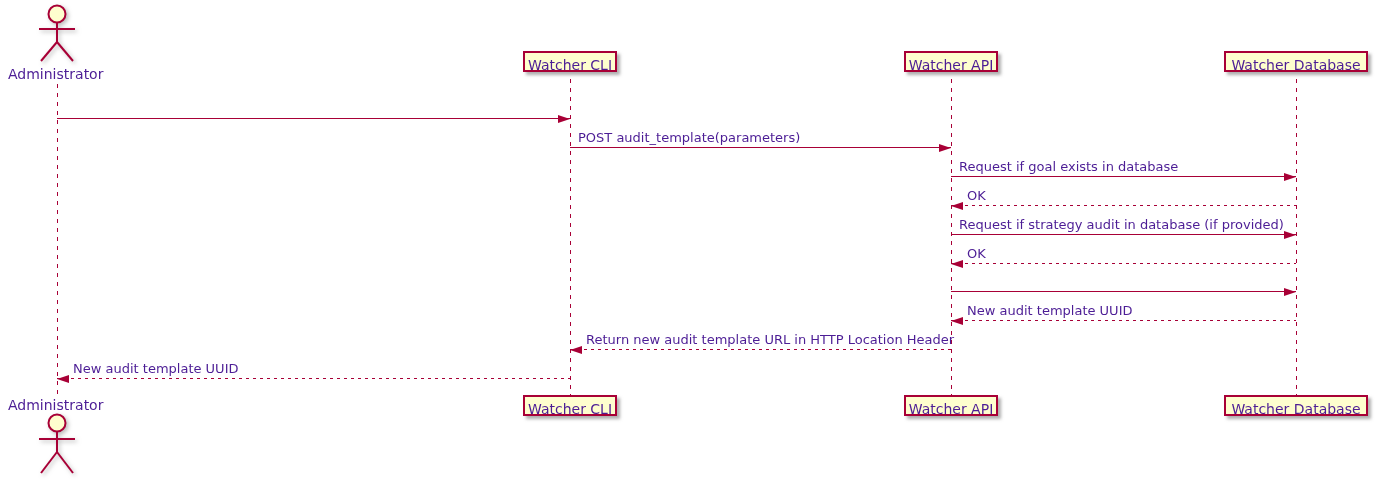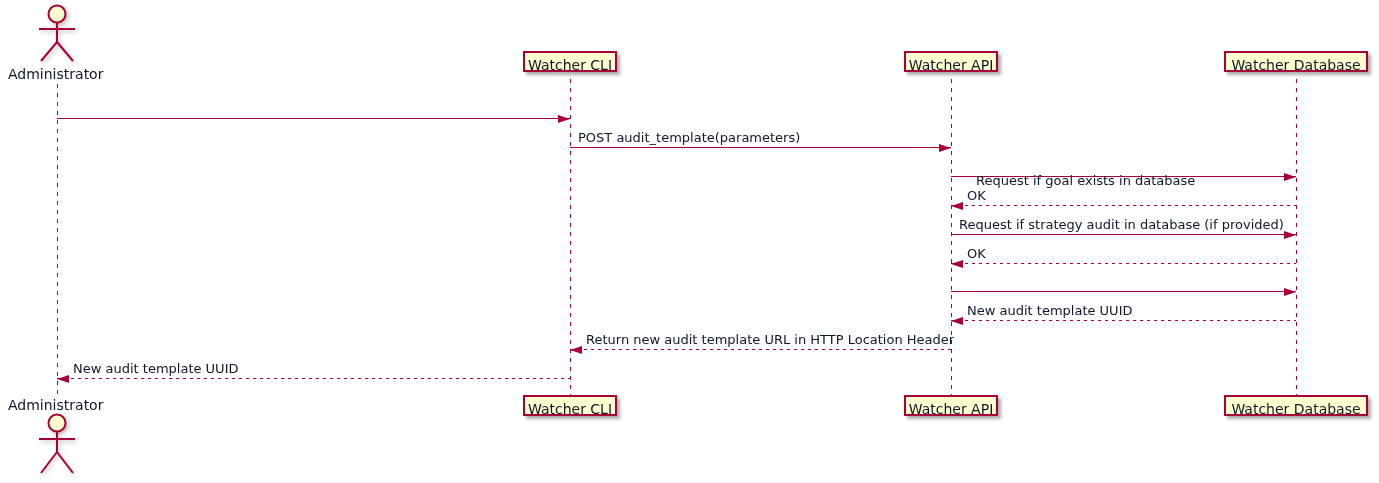--- a/index.html
+++ b/index.html
@@ -1,21 +1,21 @@
 <!DOCTYPE html>
 <html><head>
 <meta charset="utf-8">
 <style>
   html,body{margin:0;padding:0;background:#ffffff;}
   #diagram{
     position:relative;
     width:1379px;height:483px;
     background:#ffffff;
     font-family:"DejaVu Sans","Liberation Sans",sans-serif;
-    color:#0f172a;
+    color:#4c1d95;
     overflow:hidden;
     --accent:#A80036;
     --fill:#FEFECE;
   }
   .pbox{
     position:absolute;
     box-sizing:border-box;
     height:21px;
     background:var(--fill);
     border:2px solid var(--accent);
@@ -90,21 +90,21 @@
     <div class="pbox" style="left: 904px; top: 395px; width: 94px;">Watcher API</div>
     <div class="pbox" style="left: 1224px; top: 51px; width: 144px;">Watcher Database</div>
     <div class="pbox" style="left: 1224px; top: 395px; width: 144px;">Watcher Database</div>
     <div class="msg-line-solid" style="left: 57px; top: 118px; width: 513px;"></div>
     <div class="msg-head right" style="left: 558px; top: 114.8px;"></div>
     <div class="msg-line-solid" style="left: 570px; top: 147px; width: 381px;"></div>
     <div class="msg-head right" style="left: 939px; top: 143.8px;"></div>
     <div class="msg-label" style="left: 578px; top: 130px;">POST audit_template(parameters)</div>
     <div class="msg-line-solid" style="left: 951px; top: 176px; width: 345px;"></div>
     <div class="msg-head right" style="left: 1284px; top: 172.8px;"></div>
-    <div class="msg-label" style="left: 959px; top: 173px; margin-left: 17px;">Request if goal exists in database</div>
+    <div class="msg-label" style="left: 959px; top: 159px;">Request if goal exists in database</div>
     <div class="msg-line-dashed" style="left: 951px; top: 205px; width: 345px;"></div>
     <div class="msg-head left" style="left: 951px; top: 201.8px;"></div>
     <div class="msg-label" style="left: 967px; top: 188px;">OK</div>
     <div class="msg-line-solid" style="left: 951px; top: 234px; width: 345px;"></div>
     <div class="msg-head right" style="left: 1284px; top: 230.8px;"></div>
     <div class="msg-label" style="left: 959px; top: 217px;">Request if strategy audit in database (if provided)</div>
     <div class="msg-line-dashed" style="left: 951px; top: 263px; width: 345px;"></div>
     <div class="msg-head left" style="left: 951px; top: 259.8px;"></div>
     <div class="msg-label" style="left: 967px; top: 246px;">OK</div>
     <div class="msg-line-solid" style="left: 951px; top: 291px; width: 345px;"></div>

